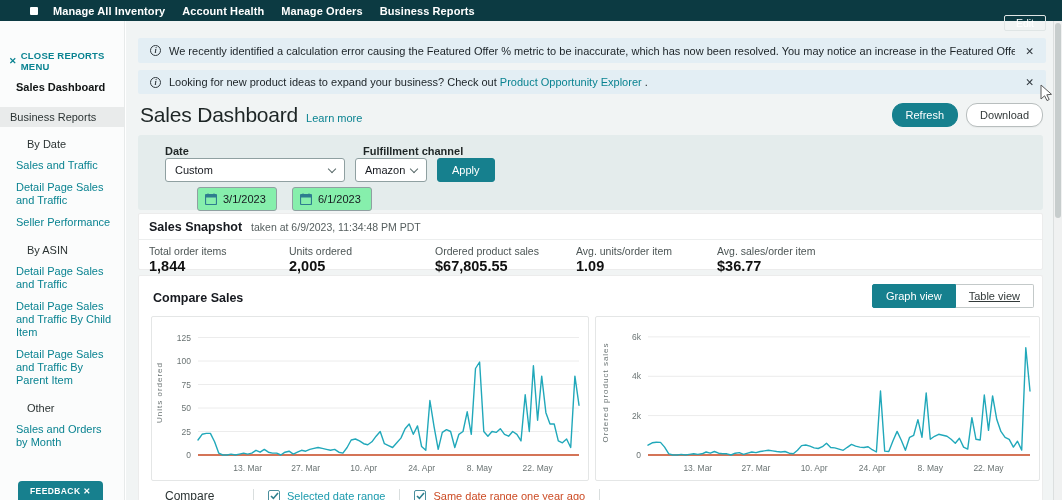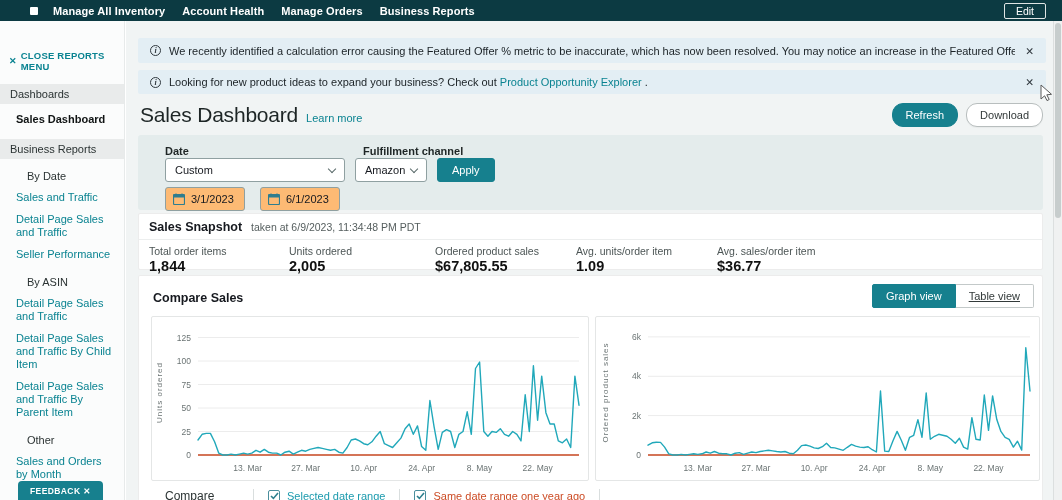--- a/index.html
+++ b/index.html
@@ -6,21 +6,21 @@
   html,body { width:1062px; height:500px; overflow:hidden; background:#fff;
     font-family:"Liberation Sans", sans-serif; -webkit-font-smoothing:antialiased; }
   .screen { position:relative; width:1062px; height:500px; background:#fff; }
 
   
   .topbar { position:absolute; left:0; top:0; width:100%; height:21px; background:#0c3a42;
     display:flex; align-items:center; z-index:30; }
   .app-icon { width:8px; height:8px; background:#fff; border-radius:1px; margin-left:30px; flex:none; }
   .topnav { display:flex; gap:17px; margin-left:15px; }
   .topnav a { color:#fff; font-size:11px; font-weight:bold; text-decoration:none; letter-spacing:.1px; }
-  .edit-btn { position:absolute; right:16px; top:3px; background:transparent; color:#fff;
+  .edit-btn { position:absolute; right:16px; top:15px; background:transparent; color:#fff;
     border:1px solid #dfe5e5; border-radius:2px; font-size:10.5px; padding:1px 11px; line-height:12px; cursor:pointer; }
 
   
   .sidebar { position:absolute; left:0; top:21px; width:125px; bottom:0; background:#fbfcfc;
     border-right:1px solid #e7eaea; z-index:5; }
   .close-menu { margin:29px 0 0 9px; color:#0a8391; font-size:9.5px; font-weight:bold; letter-spacing:.2px;
     display:flex; align-items:center; gap:4px; cursor:pointer; }
   .close-menu .x-icon { font-size:9px; font-weight:bold; color:#0a8391; }
   .side-header { background:#e9ebeb; color:#2b3333; font-size:11px; padding:4px 0 4px 10px; margin-top:12px; }
   .side-active { font-size:11px; font-weight:bold; color:#101414; padding:9px 4px 2px 16px; cursor:pointer; }
@@ -53,22 +53,22 @@
   .btn.plain { background:#fff; color:#333a3a; border:1px solid #b8bebe; box-shadow:0 1px 1px rgba(0,0,0,.04); }
 
   
   .filter { position:absolute; left:12px; right:10px; top:114px; height:75px; background:#e4ecec; border-radius:3px; }
   .flabel { position:absolute; font-size:11px; font-weight:bold; color:#1f2626; }
   .ctrl { position:absolute; background:#fff; border:1px solid #8fa0a1; border-radius:3px; height:24px;
     display:flex; align-items:center; font-size:11px; color:#16191f; cursor:pointer; }
   .ctrl .chev { width:6px; height:6px; border-right:1.4px solid #5a6a6a; border-bottom:1.4px solid #5a6a6a;
     transform:rotate(45deg); margin-left:auto; margin-right:9px; margin-top:-3px; flex:none; }
   .ctrl .val { padding-left:9px; }
-  .dateinput { position:absolute; background:#fdba74; border:1px solid #8fa0a1; border-radius:3px; height:24px;
-    display:flex; align-items:center; font-size:11px; color:#16191f; cursor:text; }
+  .dateinput { position:absolute; background:#86efac; border:1px solid #8fa0a1; border-radius:3px; height:24px;
+    display:flex; align-items:center; font-size:11px; color:#16191f; cursor:text;margin-left:32px; }
   .cal { flex:none; margin:0 6px 0 7px; }
   .apply-btn { position:absolute; background:#16808e; border:1px solid #16808e; color:#fff; font-size:11px;
     border-radius:3px; height:24px; padding:0 14px; cursor:pointer; }
 
   
   .card { position:absolute; left:12px; right:10px; background:#fff; border:1px solid #ececec; border-radius:2px; }
   .snapshot { top:192px; height:57px; }
   .snap-head { display:flex; align-items:baseline; gap:9px; padding:6px 0 5px 10px; border-bottom:1px solid #eceeee; }
   .sec-title { font-size:12.5px; font-weight:bold; color:#16191f; }
   .snap-taken { font-size:10.5px; color:#555e5e; }
@@ -121,21 +121,20 @@
         <a>Business Reports</a>
       </nav>
     <button class="edit-btn">Edit</button>
   </header>
 
   <aside class="sidebar">
     <div class="close-menu">
       <span class="x-icon">✕</span>
       <span>CLOSE REPORTS MENU</span>
     </div>
-    <div class="side-header">Dashboards</div>
     <div class="side-active">Sales Dashboard</div>
     <div class="side-header">Business Reports</div>
     <div id="side-groups">
         <div class="group-label">By Date</div>
         <a class="side-link">Sales and Traffic</a>
         <a class="side-link">Detail Page Sales and Traffic</a>
         <a class="side-link">Seller Performance</a>
         <div class="group-label">By ASIN</div>
         <a class="side-link">Detail Page Sales and Traffic</a>
         <a class="side-link">Detail Page Sales and Traffic By Child Item</a>

